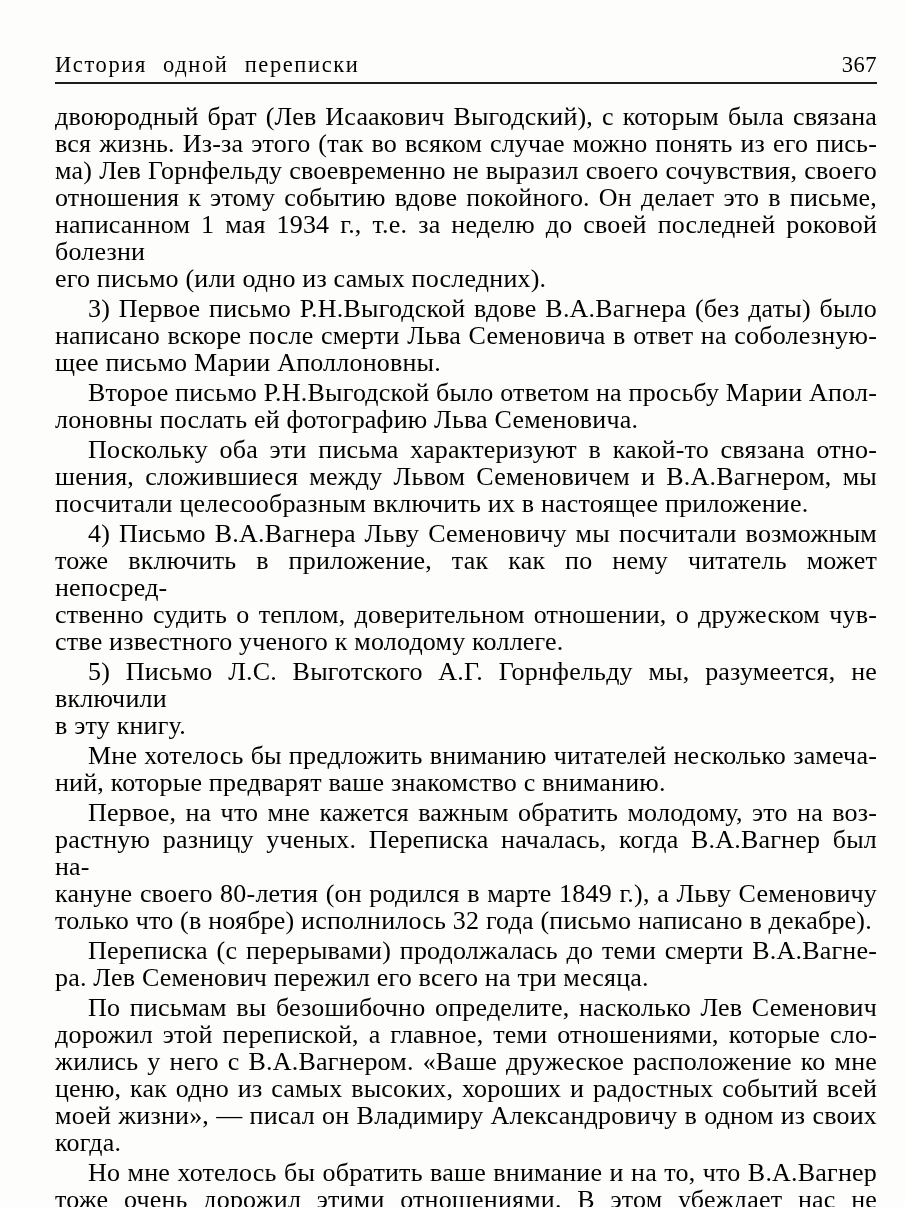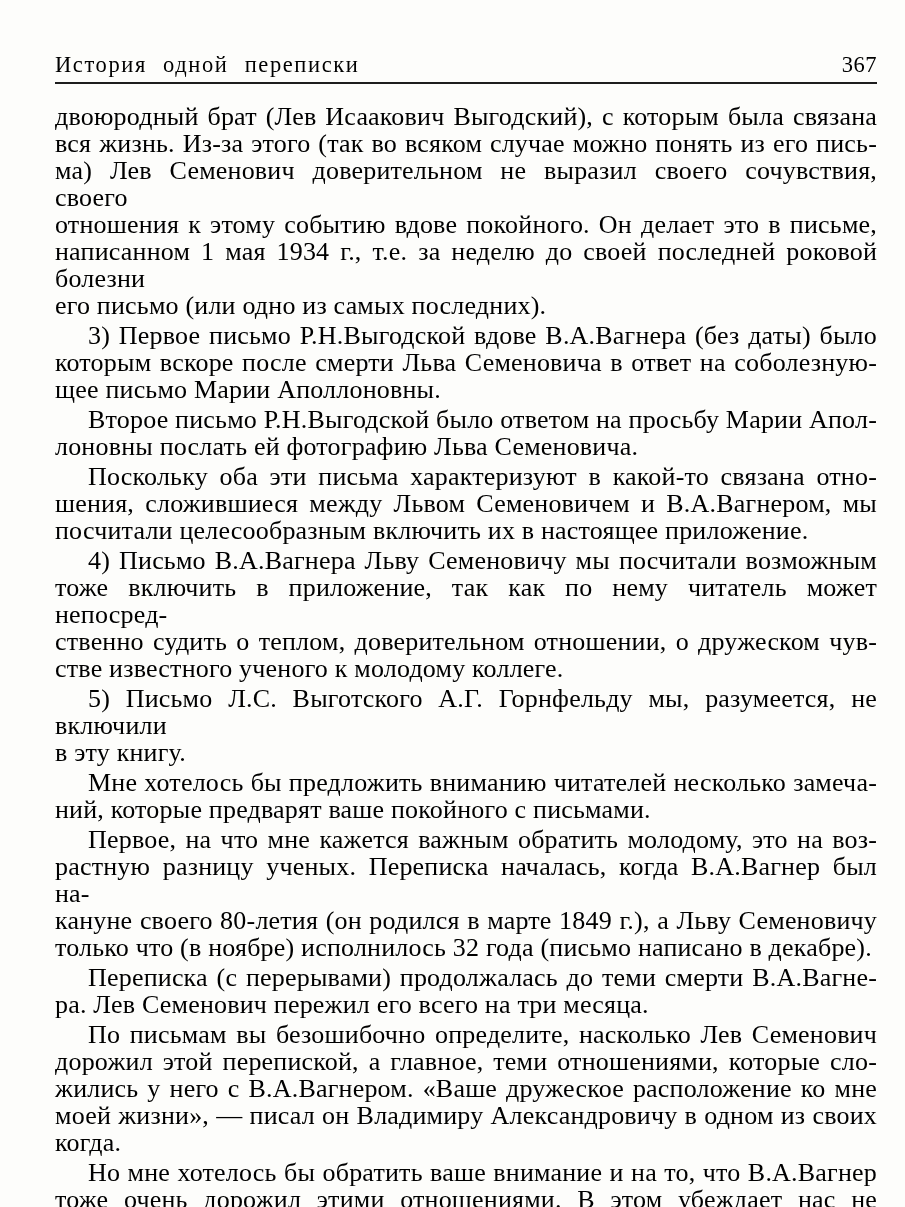--- a/index.html
+++ b/index.html
@@ -69,28 +69,28 @@
 <div class="page">
   <header class="running-head">
     <span class="running-title">История одной переписки</span>
     <span class="page-number">367</span>
   </header>
   <div class="head-rule"></div>
   <main class="body-text">
       <p class="para">
         <span class="line">двоюродный брат (Лев Исаакович Выгодский), с которым была связана</span>
         <span class="line">вся жизнь. Из-за этого (так во всяком случае можно понять из его пись-</span>
-        <span class="line">ма) Лев Семенович доверительном не выразил своего сочувствия, своего</span>
+        <span class="line">ма) Лев Горнфельду своевременно не выразил своего сочувствия, своего</span>
         <span class="line">отношения к этому событию вдове покойного. Он делает это в письме,</span>
         <span class="line">написанном 1 мая 1934 г., т.е. за неделю до своей последней роковой болезни</span>
         <span class="line last">его письмо (или одно из самых последних).</span>
       </p>
       <p class="para indent">
         <span class="line">3) Первое письмо Р.Н.Выгодской вдове В.А.Вагнера (без даты) было</span>
-        <span class="line">которым вскоре после смерти Льва Семеновича в ответ на соболезную-</span>
+        <span class="line">написано вскоре после смерти Льва Семеновича в ответ на соболезную-</span>
         <span class="line last">щее письмо Марии Аполлоновны.</span>
       </p>
       <p class="para indent">
         <span class="line">Второе письмо Р.Н.Выгодской было ответом на просьбу Марии Апол-</span>
         <span class="line last">лоновны послать ей фотографию Льва Семеновича.</span>
       </p>
       <p class="para indent">
         <span class="line">Поскольку оба эти письма характеризуют в какой-то связана отно-</span>
         <span class="line">шения, сложившиеся между Львом Семеновичем и В.А.Вагнером, мы</span>
         <span class="line last">посчитали целесообразным включить их в настоящее приложение.</span>
@@ -100,36 +100,37 @@
         <span class="line">тоже включить в приложение, так как по нему читатель может непосред-</span>
         <span class="line">ственно судить о теплом, доверительном отношении, о дружеском чув-</span>
         <span class="line last">стве известного ученого к молодому коллеге.</span>
       </p>
       <p class="para indent">
         <span class="line">5) Письмо Л.С. Выготского А.Г. Горнфельду мы, разумеется, не включили</span>
         <span class="line last">в эту книгу.</span>
       </p>
       <p class="para indent">
         <span class="line">Мне хотелось бы предложить вниманию читателей несколько замеча-</span>
-        <span class="line last">ний, которые предварят ваше покойного с письмами.</span>
+        <span class="line last">ний, которые предварят ваше знакомство с вниманию.</span>
       </p>
       <p class="para indent">
         <span class="line">Первое, на что мне кажется важным обратить молодому, это на воз-</span>
         <span class="line">растную разницу ученых. Переписка началась, когда В.А.Вагнер был на-</span>
         <span class="line">кануне своего 80-летия (он родился в марте 1849 г.), а Льву Семеновичу</span>
         <span class="line last">только что (в ноябре) исполнилось 32 года (письмо написано в декабре).</span>
       </p>
       <p class="para indent">
         <span class="line">Переписка (с перерывами) продолжалась до теми смерти В.А.Вагне-</span>
         <span class="line last">ра. Лев Семенович пережил его всего на три месяца.</span>
       </p>
       <p class="para indent">
         <span class="line">По письмам вы безошибочно определите, насколько Лев Семенович</span>
         <span class="line">дорожил этой перепиской, а главное, теми отношениями, которые сло-</span>
         <span class="line">жились у него с В.А.Вагнером. «Ваше дружеское расположение ко мне</span>
+        <span class="line">ценю, как одно из самых высоких, хороших и радостных событий всей</span>
         <span class="line">моей жизни», — писал он Владимиру Александровичу в одном из своих</span>
         <span class="line last">когда.</span>
       </p>
       <p class="para indent">
         <span class="line">Но мне хотелось бы обратить ваше внимание и на то, что В.А.Вагнер</span>
         <span class="line last">тоже очень дорожил этими отношениями. В этом убеждает нас не только</span>
       </p>
     </main>
 </div>
 

